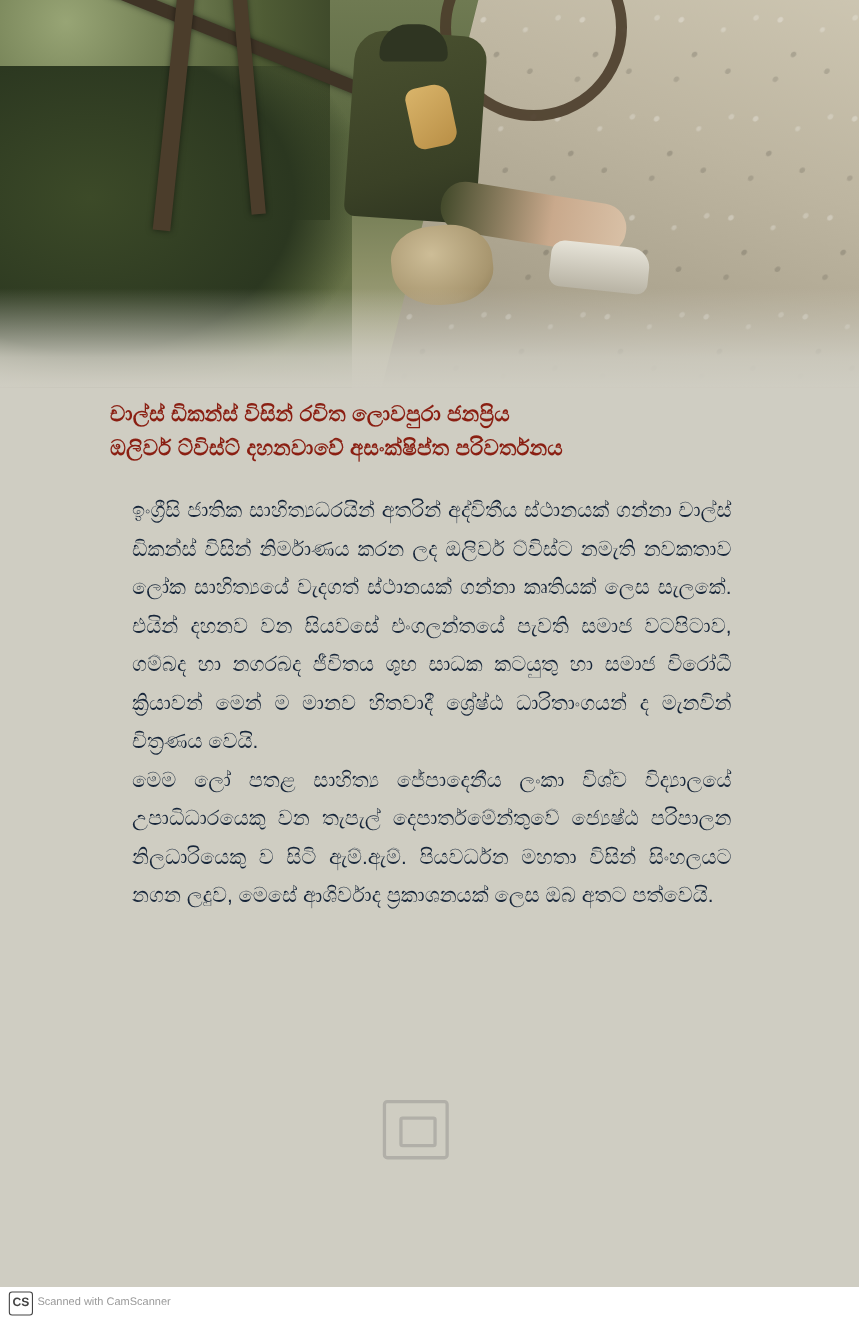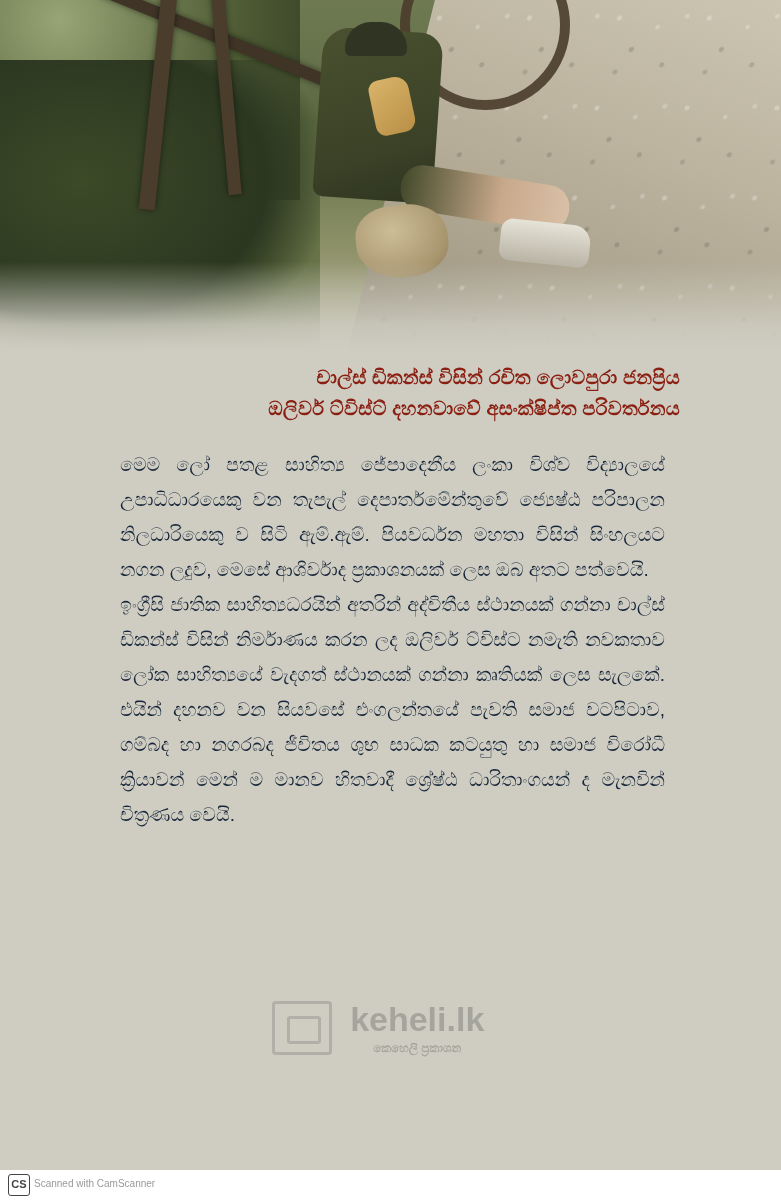--- a/index.html
+++ b/index.html
@@ -120,21 +120,21 @@
     position: absolute;
     left: 0; top: 352px;
     width: 781px;
     height: 848px;
     background: #cfcdc2;
   }
   .heading {
     position: absolute;
     left: 100px; top: 10px;
     width: 580px;
-    text-align: right;
+    text-align: left;
     color: #8a1f12;
     font-size: 19.5px;
     line-height: 31px;
     font-weight: bold;
     letter-spacing: .2px;
   }
   .blurb {
     position: absolute;
     left: 120px; top: 95px;
     width: 545px;
@@ -226,29 +226,26 @@
   </div>
 
   <div class="body-area">
 
     <div class="heading">
       <div>චාල්ස් ඩිකන්ස් විසින් රචිත ලොවපුරා ජනප්‍රිය</div>
       <div>ඔලිවර් ට්විස්ට් දහනවාවේ අසංක්ෂිප්ත පරිවර්තනය</div>
     </div>
 
     <div class="blurb">
+      <p>ඉංග්‍රීසි ජාතික සාහිත්‍යධරයින් අතරින් අද්විතීය ස්ථානයක් ගන්නා චාල්ස් ඩිකන්ස් විසින් නිර්මාණය කරන ලද ඔලිවර් ට්විස්ට නමැති නවකතාව ලෝක සාහිත්‍යයේ වැදගත් ස්ථානයක් ගන්නා කෘතියක් ලෙස සැලකේ. එයින් දහනව වන සියවසේ එංගලන්තයේ පැවති සමාජ වටපිටාව, ගම්බද හා නගරබද ජීවිතය ශුභ සාධක කටයුතු හා සමාජ විරෝධී ක්‍රියාවන් මෙන් ම මානව හිතවාදී ශ්‍රේෂ්ඨ ධාරිතාංගයන් ද මැනවින් චිත්‍රණය වෙයි.</p>
       <p>මෙම ලෝ පතළ සාහිත්‍ය ජේපාදෙනීය ලංකා විශ්ව විද්‍යාලයේ උපාධිධාරයෙකු වන තැපැල් දෙපාර්තමේන්තුවේ ජ්‍යෙෂ්ඨ පරිපාලන නිලධාරියෙකු ව සිටි ඇම්.ඇම්. පියවර්ධන මහතා විසින් සිංහලයට නගන ලදුව, මෙසේ ආශිර්වාද ප්‍රකාශනයක් ලෙස ඔබ අතට පත්වෙයි.</p>
-      <p>ඉංග්‍රීසි ජාතික සාහිත්‍යධරයින් අතරින් අද්විතීය ස්ථානයක් ගන්නා චාල්ස් ඩිකන්ස් විසින් නිර්මාණය කරන ලද ඔලිවර් ට්විස්ට නමැති නවකතාව ලෝක සාහිත්‍යයේ වැදගත් ස්ථානයක් ගන්නා කෘතියක් ලෙස සැලකේ. එයින් දහනව වන සියවසේ එංගලන්තයේ පැවති සමාජ වටපිටාව, ගම්බද හා නගරබද ජීවිතය ශුභ සාධක කටයුතු හා සමාජ විරෝධී ක්‍රියාවන් මෙන් ම මානව හිතවාදී ශ්‍රේෂ්ඨ ධාරිතාංගයන් ද මැනවින් චිත්‍රණය වෙයි.</p>
     </div>
 
     <div class="watermark">
       <span class="wm-box"></span>
-      <span class="wm-text">keheli.lk
-        <span class="wm-sub">කෙහෙලි ප්‍රකාශන</span>
-      </span>
     </div>
 
   </div>
 
   <div class="scanstrip">
     <div class="cs-badge">CS</div>
     <div class="cs-text">Scanned with CamScanner</div>
   </div>
 
 </div>

